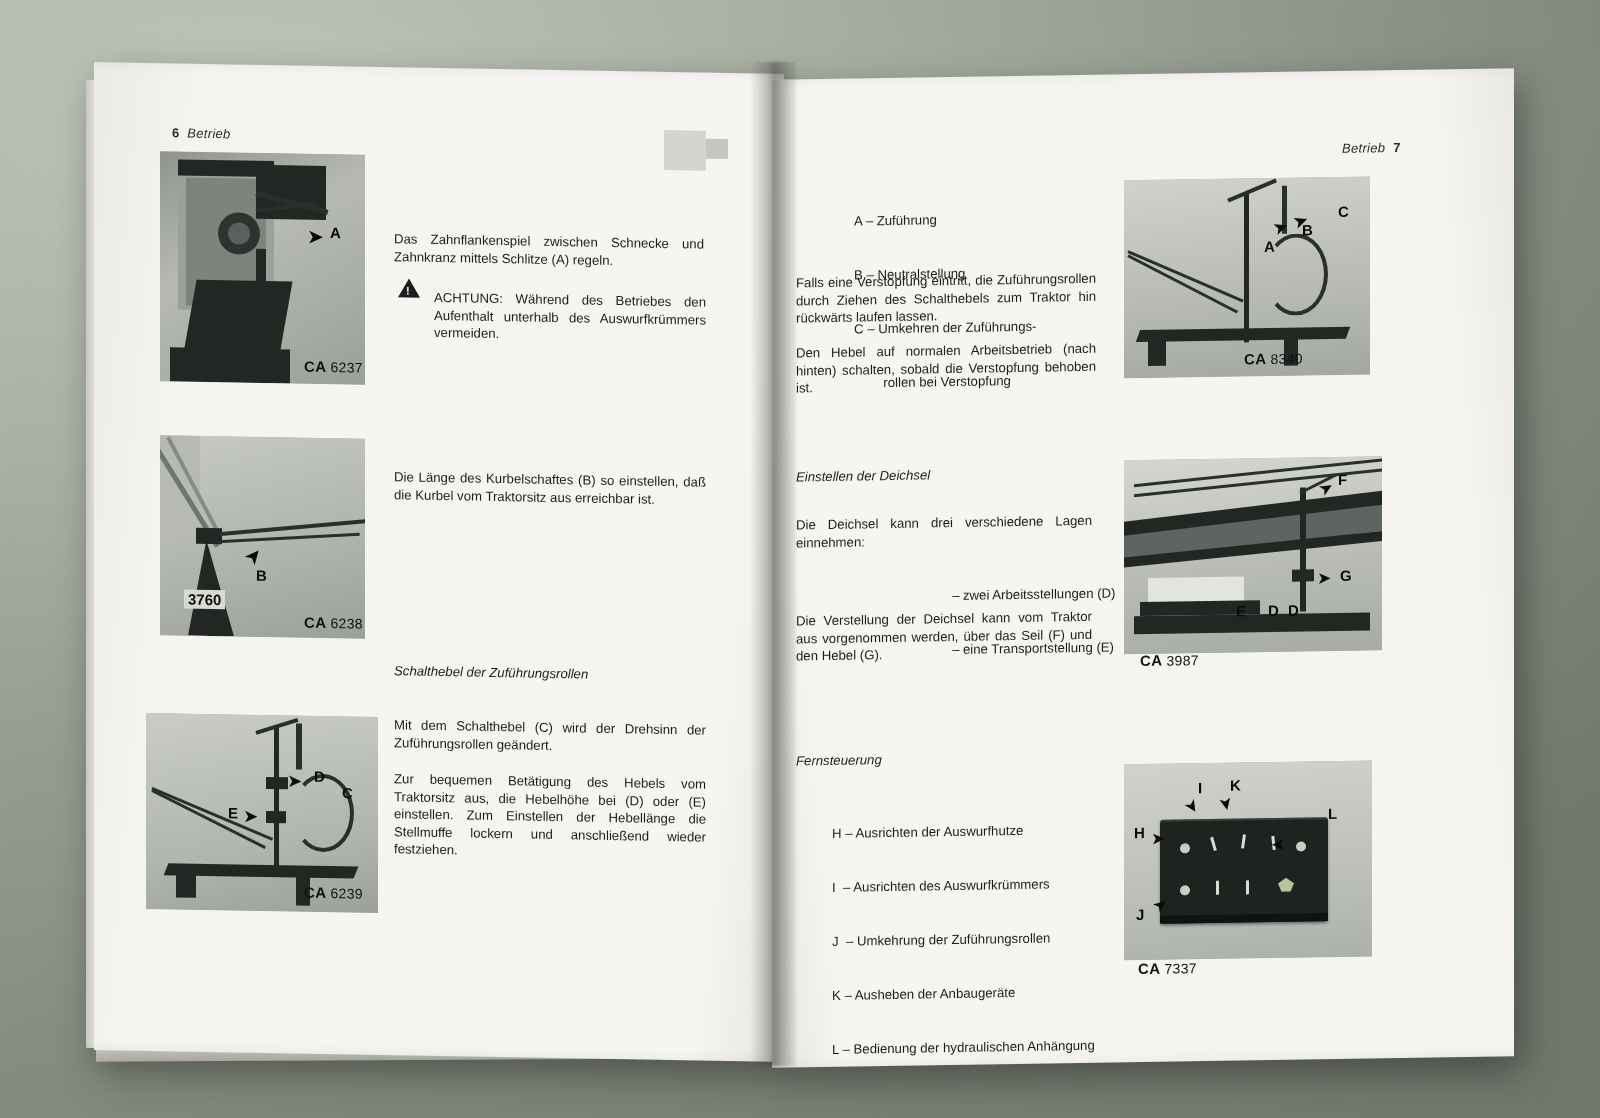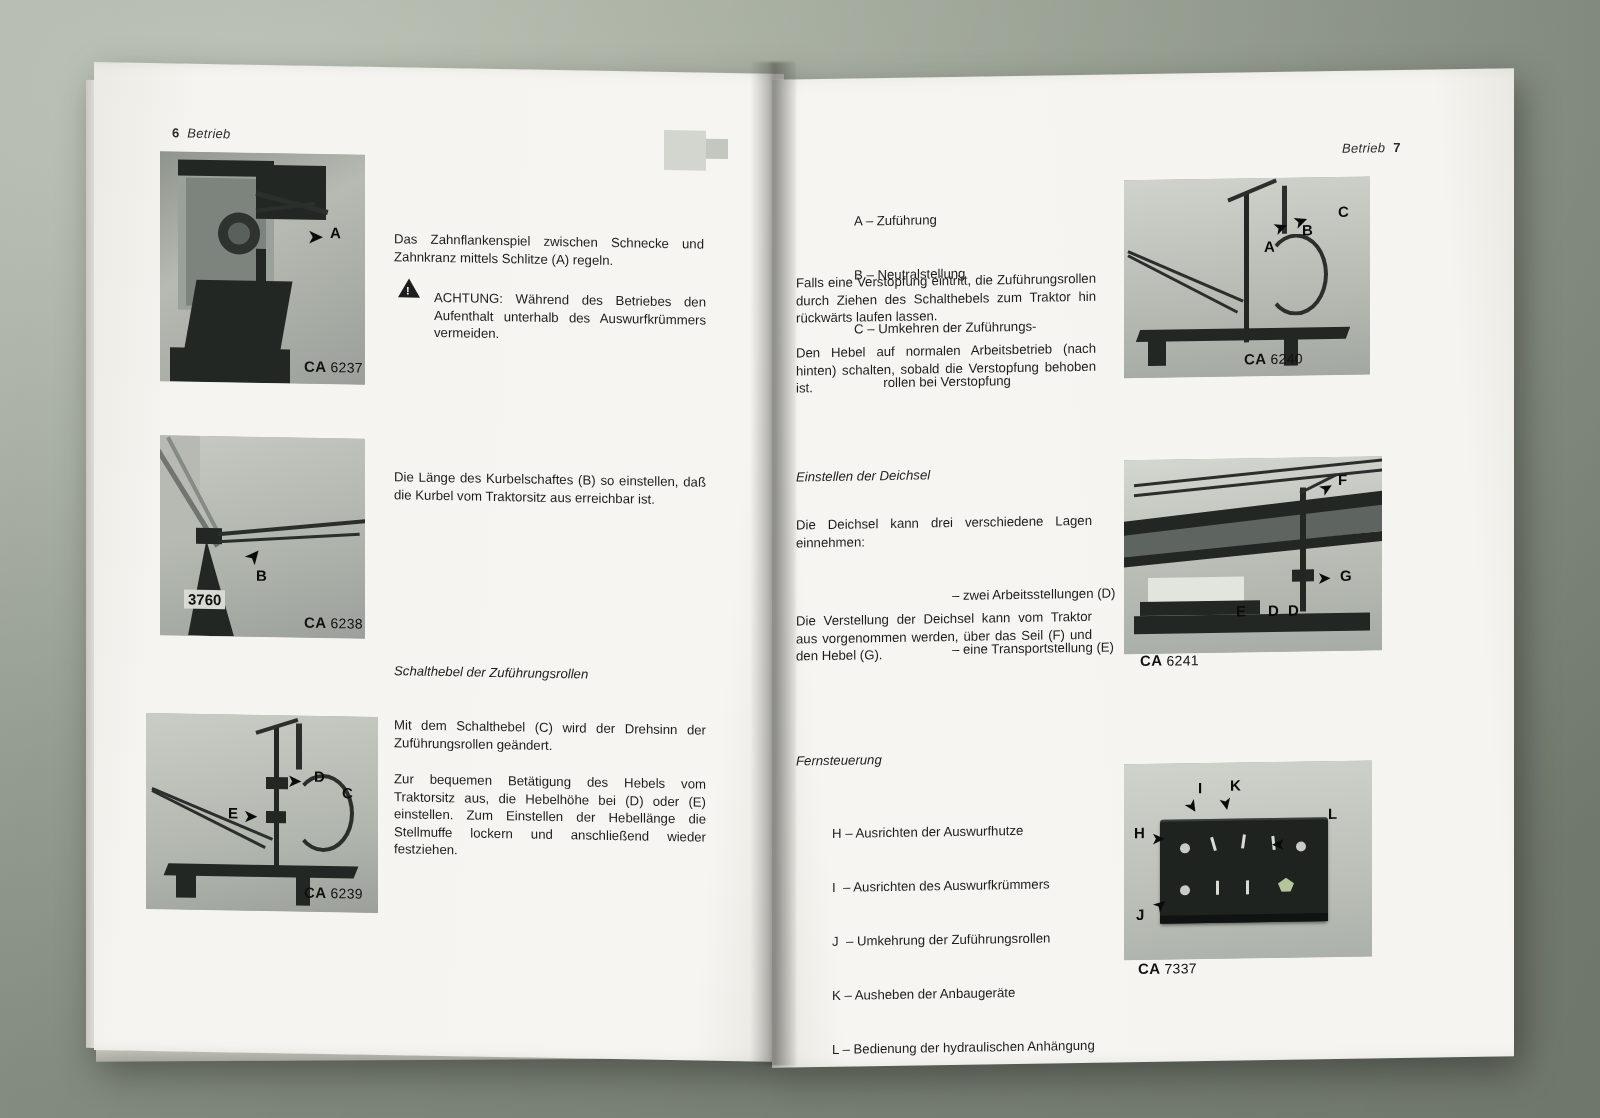--- a/index.html
+++ b/index.html
@@ -242,21 +242,21 @@
         <div class="mech d" style="left:24px;top:160px;width:18px;height:26px;"></div>
         <div class="mech d" style="left:160px;top:160px;width:14px;height:28px;"></div>
         <div class="arrow" style="left:150px;top:40px;font-size:16px;transform:rotate(-20deg);">➤</div>
         <div class="arrow" style="left:170px;top:34px;font-size:16px;transform:rotate(-20deg);">➤</div>
         <div class="lbl" style="left:140px;top:60px;">A</div>
         <div class="lbl" style="left:178px;top:44px;">B</div>
         <div class="lbl" style="left:214px;top:26px;">C</div>
       </div>
       <div class="caption" style="left:472px;top:278px;">
         <b>CA</b>
-        <span>6240</span>
+        <span>8340</span>
       </div>
 
       <div class="sub" style="left:24px;top:390px;">Einstellen der Deichsel</div>
       <p class="para" style="left:24px;top:424px;width:296px;">Die Deichsel kann drei verschiedene Lagen einnehmen:</p>
 
       <div class="list" style="left:180px;top:474px;">
         <div>– zwei Arbeitsstellungen (D)</div>
         <div>– eine Transportstellung (E)</div>
       </div>
 
@@ -278,21 +278,21 @@
         <div class="arrow" style="left:196px;top:22px;font-size:15px;transform:rotate(-30deg);">➤</div>
         <div class="arrow" style="left:194px;top:112px;font-size:15px;">➤</div>
         <div class="lbl" style="left:214px;top:14px;">F</div>
         <div class="lbl" style="left:216px;top:110px;">G</div>
         <div class="lbl" style="left:112px;top:144px;">E</div>
         <div class="lbl" style="left:144px;top:144px;">D</div>
         <div class="lbl" style="left:164px;top:144px;">D</div>
       </div>
       <div class="caption" style="left:368px;top:578px;">
         <b>CA</b>
-        <span>6241</span>
+        <span>3987</span>
       </div>
 
       <div class="sub" style="left:24px;top:674px;font-style:italic;">Fernsteuerung</div>
 
       <div class="list" style="left:60px;top:710px;">
         <div>H – Ausrichten der Auswurfhutze</div>
         <div>I  – Ausrichten des Auswurfkrümmers</div>
         <div>J  – Umkehrung der Zuführungsrollen</div>
         <div>K – Ausheben der Anbaugeräte</div>
         <div>L – Bedienung der hydraulischen Anhängung</div>

